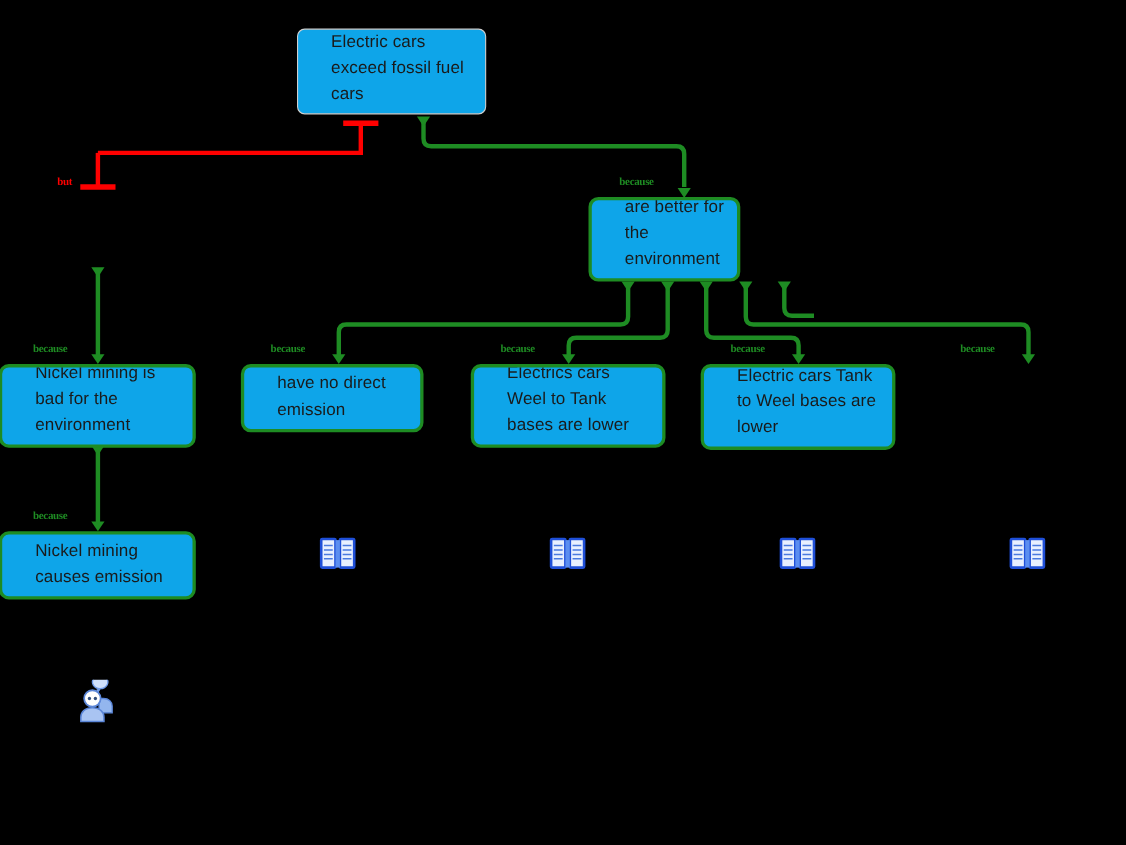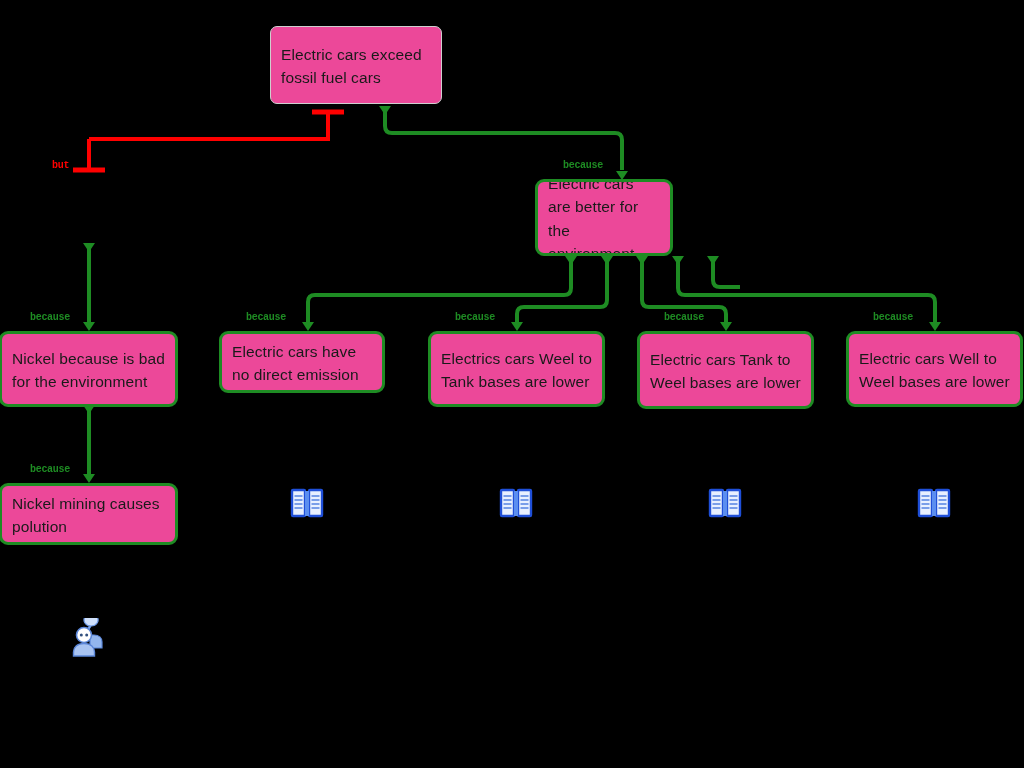--- a/index.html
+++ b/index.html
@@ -6,40 +6,41 @@
   body{
     width:1024px;height:768px;overflow:hidden;
     font-family:"Liberation Sans","DejaVu Sans",sans-serif;
     position:relative;
   }
   #map{position:absolute;left:0;top:0;width:1024px;height:768px;}
   svg.wires{position:absolute;left:0;top:0;width:1024px;height:768px;pointer-events:none;}
 
   .node{
     position:absolute;
-    background:#ec4899;
+    background:#0ea5e9;
     box-sizing:border-box;
-    display:flex;align-items:center;
+    display:flex;align-items:flex-end;
     overflow:hidden;
+    padding-left:20px;
   }
   .node .txt{
     font-size:15.5px;
     line-height:23.5px;
     color:#1a1a1a;
     padding:8px 10px 6px 10px;
     letter-spacing:0.1px;
     white-space:pre-wrap;
   }
   .node.root{border:1px solid #cfcfcf;border-radius:7px;}
   .node.green{border:3px solid #1e8c23;border-radius:9px;}
   .node.red{border:3px solid #ff0000;border-radius:0px;}
 
   .conlabel{
     position:absolute;
-    font-family:Liberation Mono, monospace;
+    font-family:Liberation Serif, serif;
     font-size:10px;
     font-weight:bold;
     letter-spacing:-0.3px;
     white-space:nowrap;
   }
   .conlabel.because{color:#1e8c23;}
   .conlabel.but{color:#ff0000;}
 
   .icon-book{position:absolute;width:34px;height:30px;}
   .icon-person{position:absolute;width:42px;height:40px;}
@@ -120,42 +121,39 @@
   <div class="node root" style="left:270px;top:26px;width:172px;height:78px;">
     <div class="txt">Electric cars exceed fossil fuel cars</div>
   </div>
 
 
   <div class="node green" style="left:535px;top:179px;width:138px;height:77px;">
     <div class="txt">Electric cars are better for the environment</div>
   </div>
 
   <div class="node green" style="left:-1px;top:331px;width:179px;height:76px;">
-    <div class="txt">Nickel because is bad for the environment</div>
+    <div class="txt">Nickel mining is bad for the environment</div>
   </div>
 
   <div class="node green" style="left:-1px;top:483px;width:179px;height:62px;">
-    <div class="txt">Nickel mining causes polution</div>
+    <div class="txt">Nickel mining causes emission</div>
   </div>
 
   <div class="node green" style="left:219px;top:331px;width:166px;height:62px;">
     <div class="txt">Electric cars have no direct emission</div>
   </div>
 
   <div class="node green" style="left:428px;top:331px;width:177px;height:76px;">
     <div class="txt">Electrics cars Weel to Tank bases are lower</div>
   </div>
 
   <div class="node green" style="left:637px;top:331px;width:177px;height:78px;">
     <div class="txt">Electric cars Tank to Weel bases are lower</div>
   </div>
 
-  <div class="node green" style="left:846px;top:331px;width:177px;height:76px;">
-    <div class="txt">Electric cars Well to Weel bases are lower</div>
-  </div>
 
   <div class="conlabel but" style="left:52px;top:160px;">but</div>
   <div class="conlabel because" style="left:563px;top:160px;">because</div>
   <div class="conlabel because" style="left:30px;top:312px;">because</div>
   <div class="conlabel because" style="left:30px;top:464px;">because</div>
   <div class="conlabel because" style="left:246px;top:312px;">because</div>
   <div class="conlabel because" style="left:455px;top:312px;">because</div>
   <div class="conlabel because" style="left:664px;top:312px;">because</div>
   <div class="conlabel because" style="left:873px;top:312px;">because</div>
 

